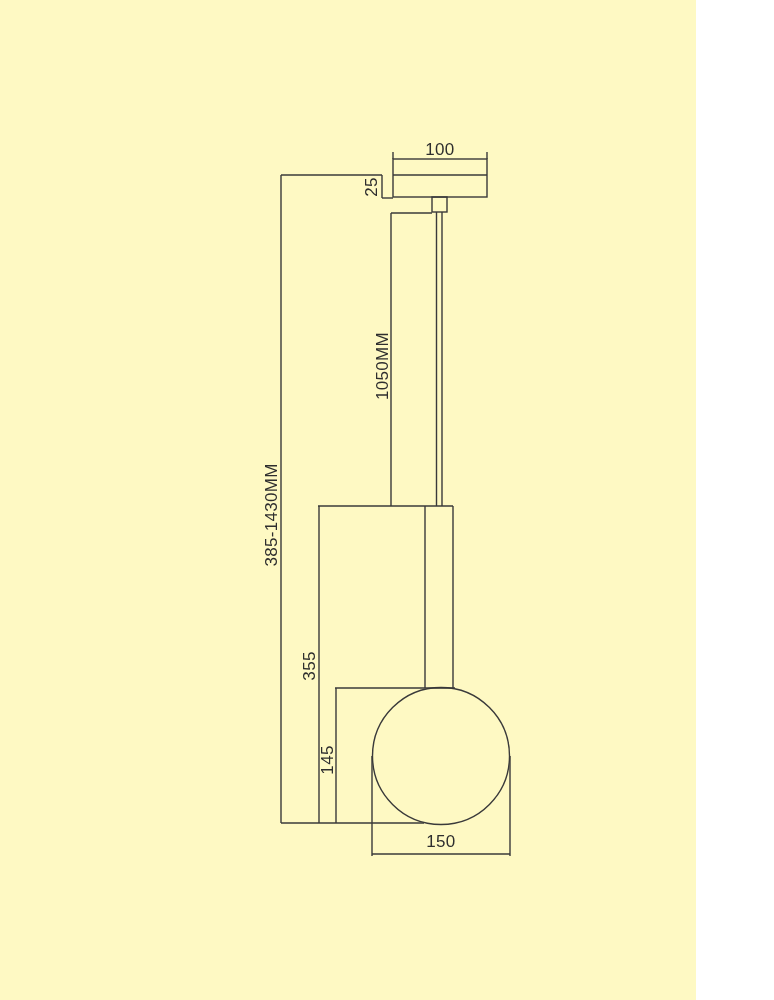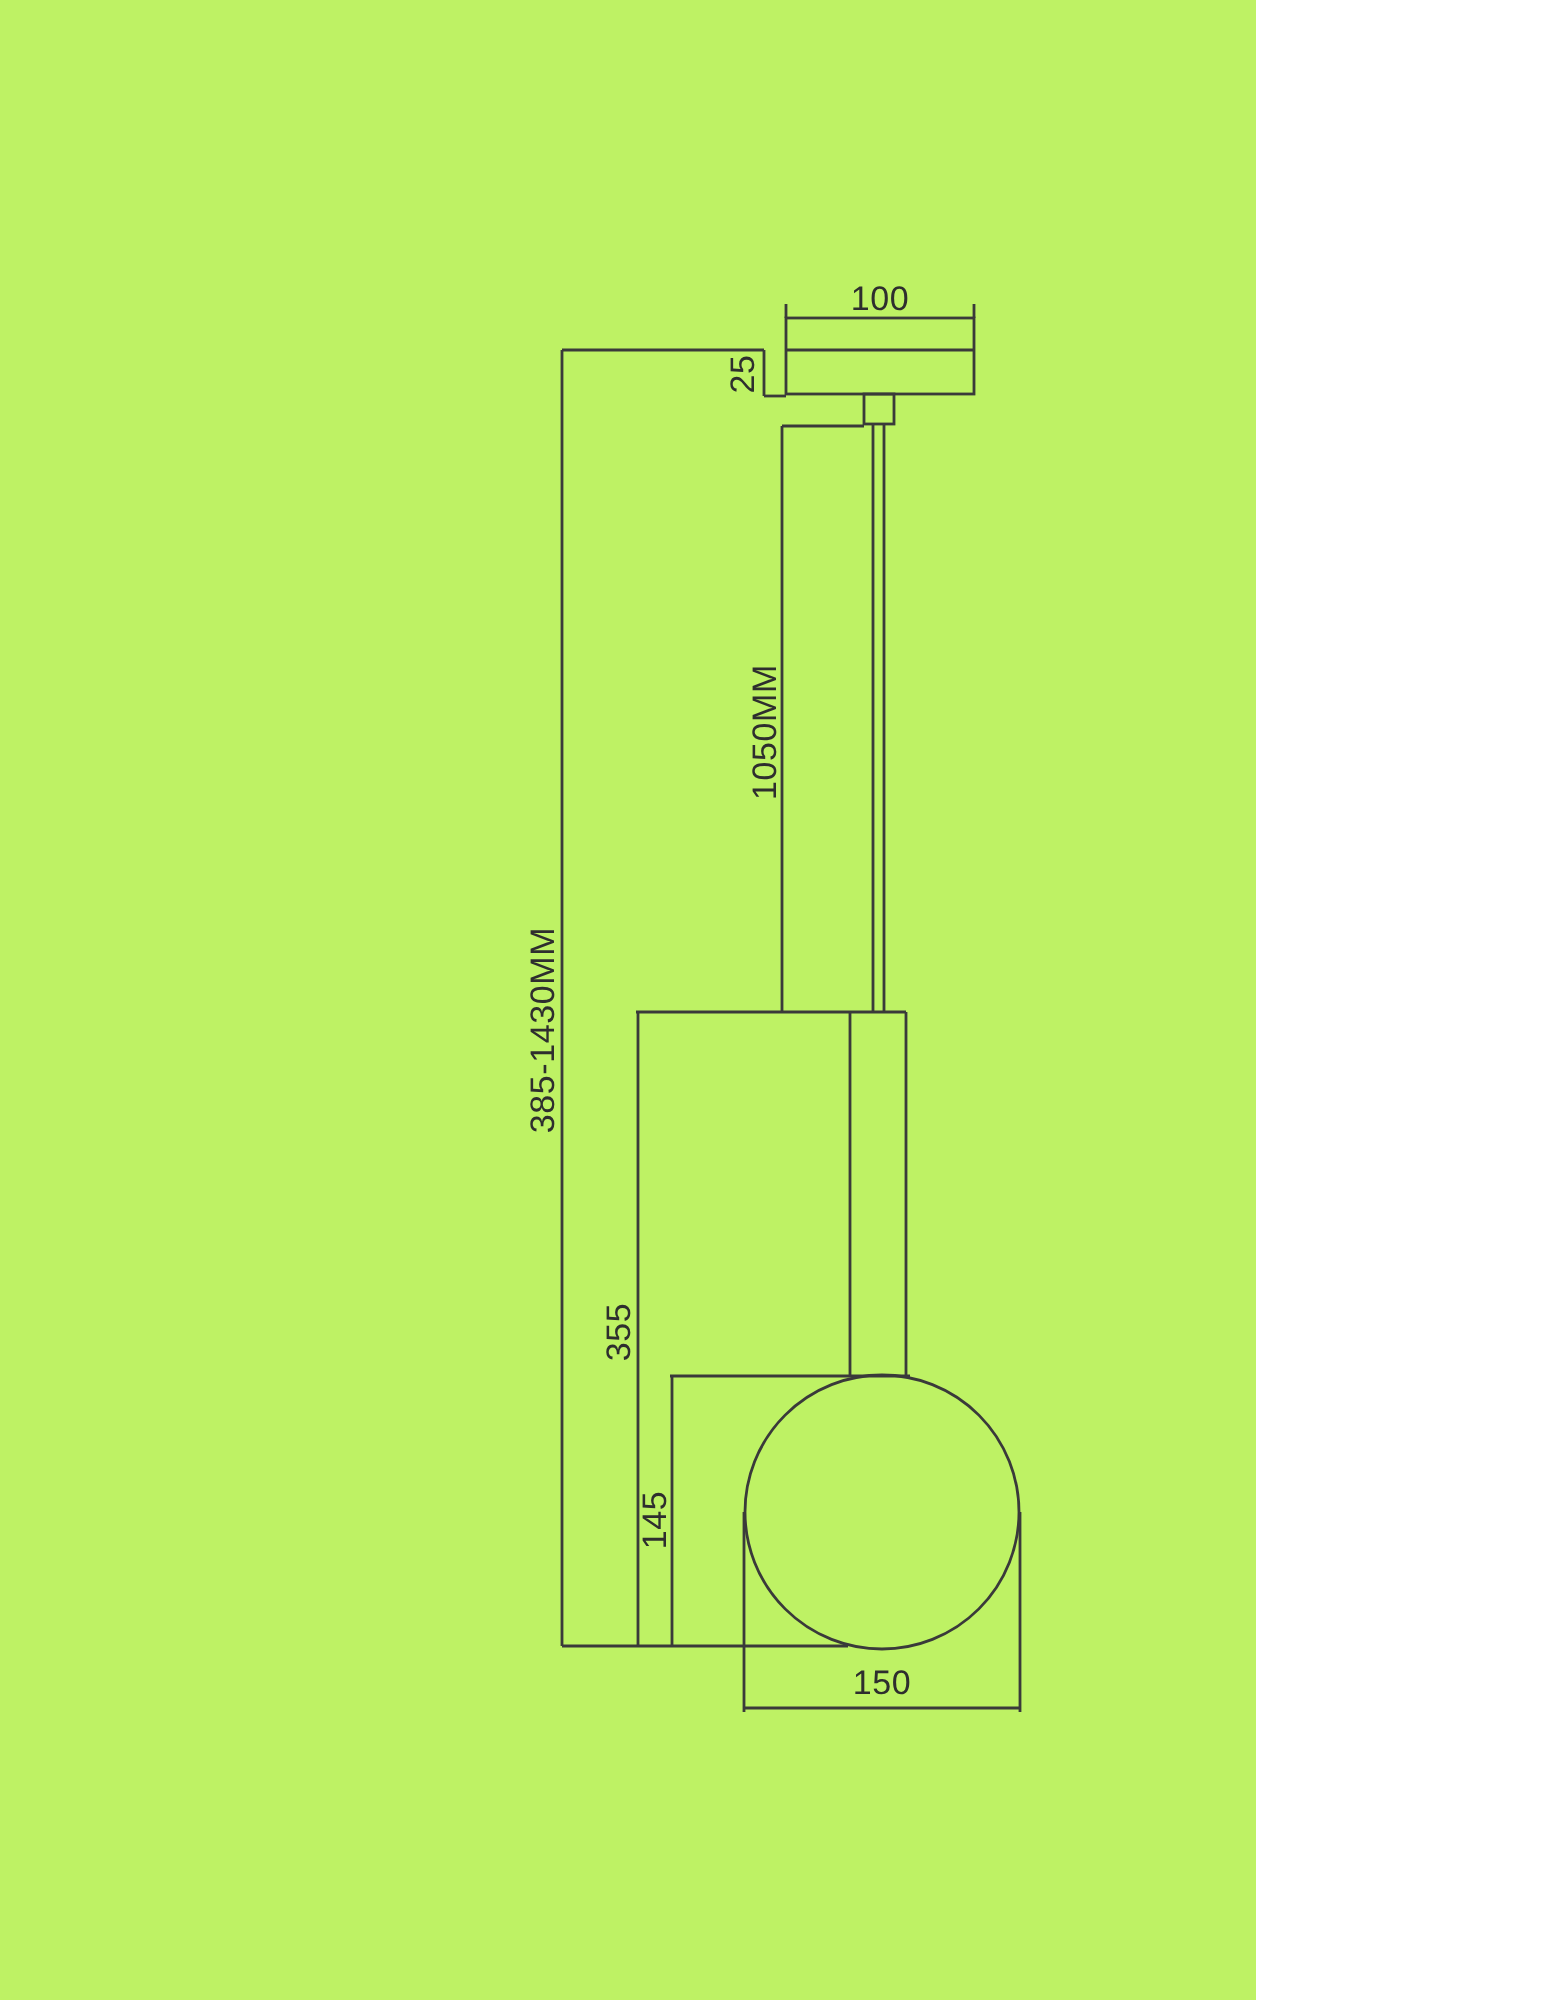--- a/index.html
+++ b/index.html
@@ -2,23 +2,23 @@
 <html><head>
 <meta charset="utf-8">
 <style>
   html, body {
     margin: 0;
     padding: 0;
     background: #ffffff;
   }
   .stage {
     position: relative;
-    width: 628px;
+    width: 696px;
     height: 1000px;
-    background: #bef264;
+    background: #fef9c3;
     overflow: hidden;
   }
   svg.drawing {
     position: absolute;
     left: 0;
     top: 0;
   }
   svg.drawing text {
     font-family: "Liberation Sans", "DejaVu Sans", sans-serif;
     font-size: 17px;

